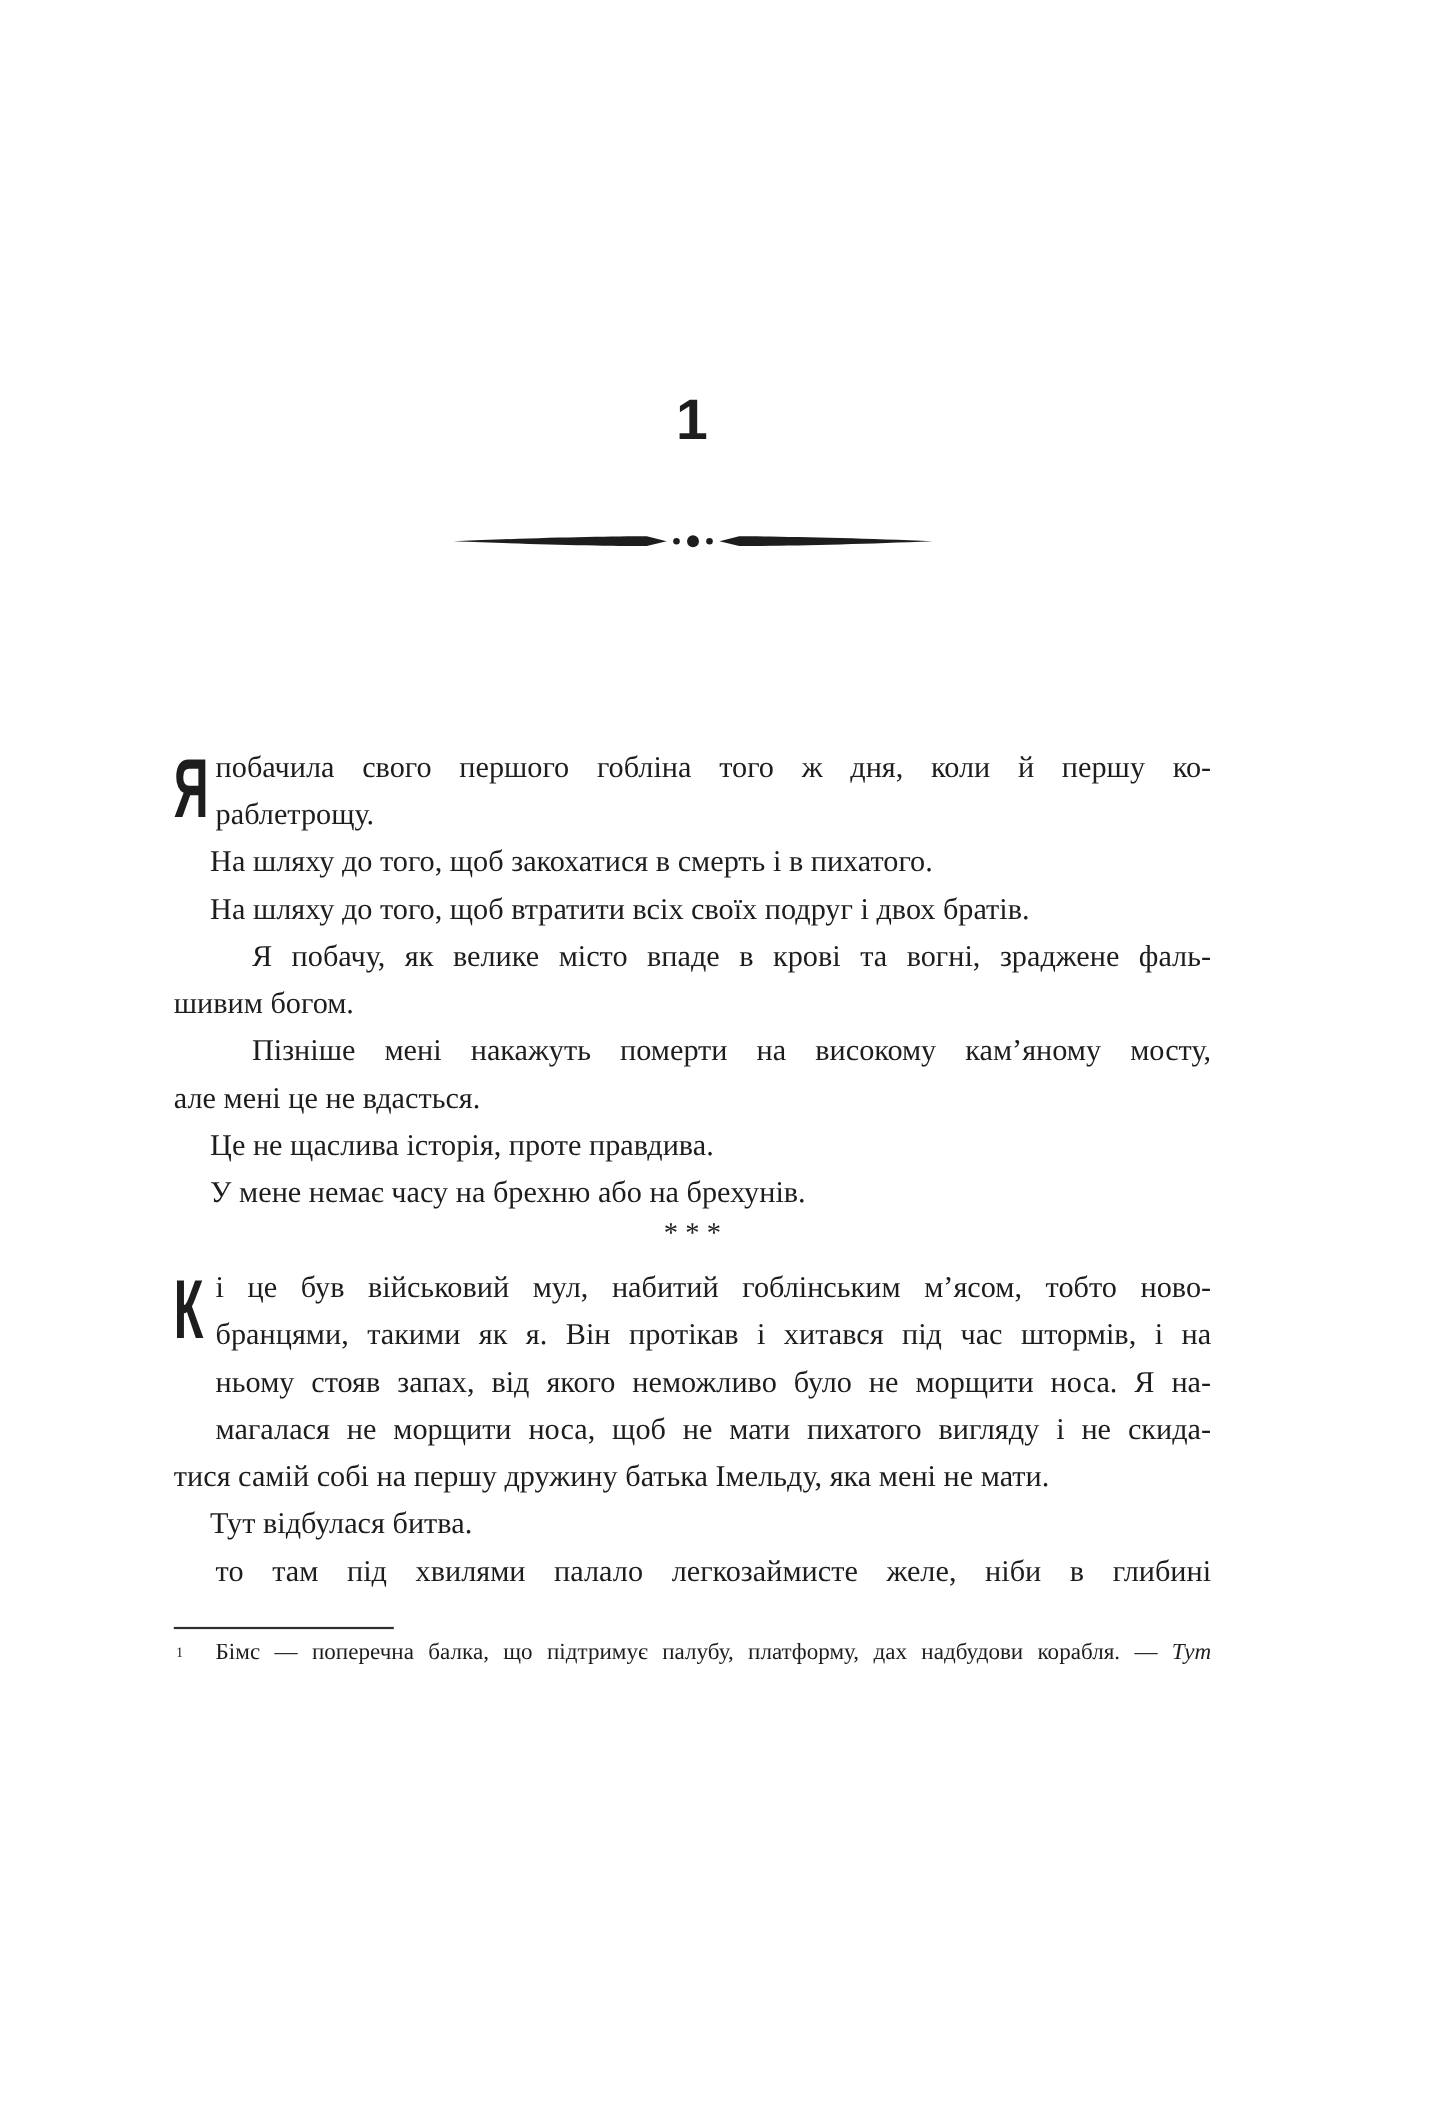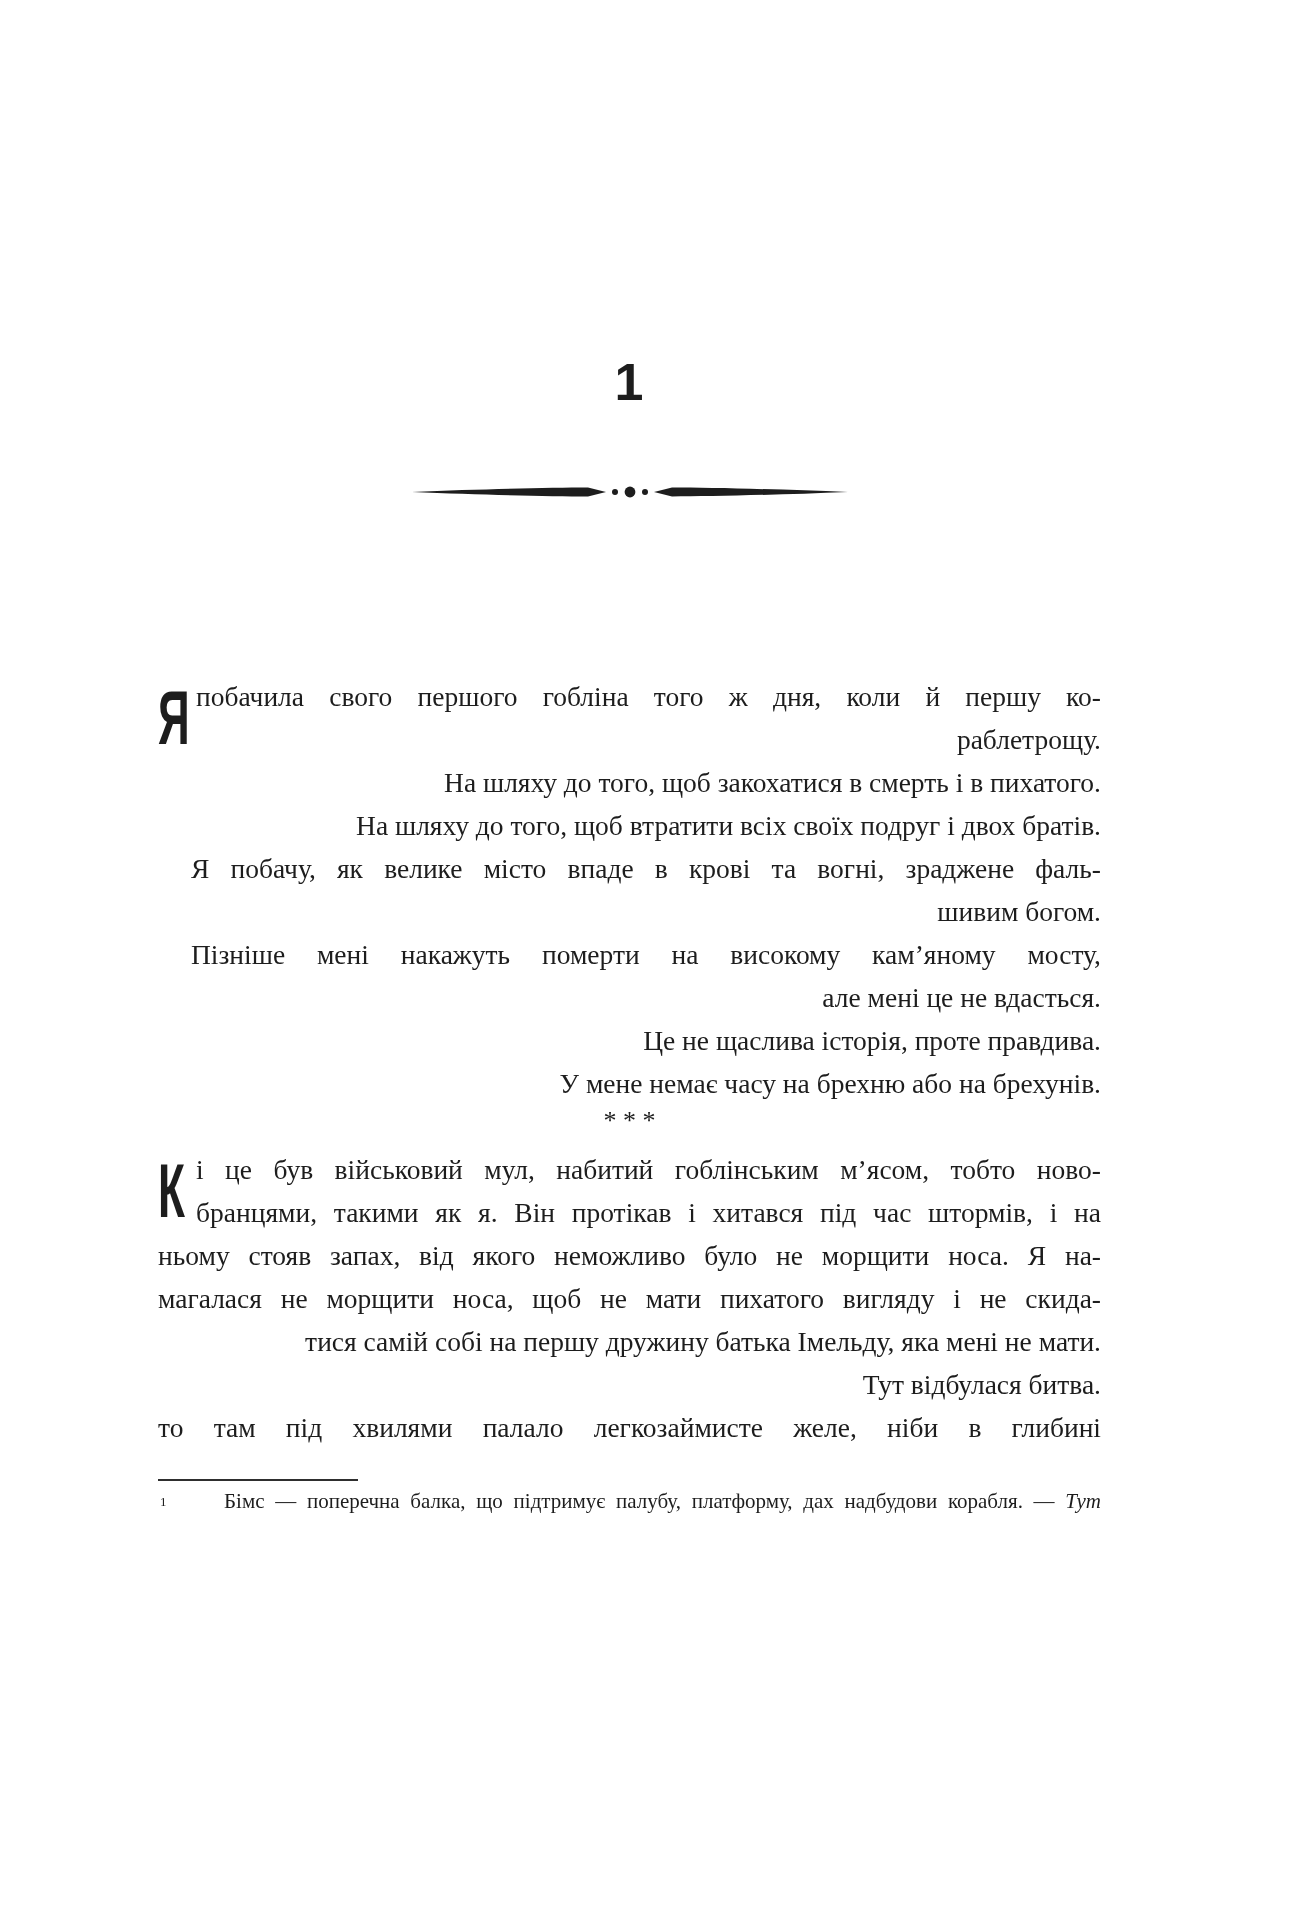--- a/index.html
+++ b/index.html
@@ -12,37 +12,37 @@
     position:absolute; top:356px; left:158px; width:943px;
     text-align:center; font-family:"Liberation Sans", sans-serif;
     font-weight:700; font-size:52px; line-height:1; letter-spacing:1px;
   }
   .divider { position:absolute; top:483px; left:410px; width:440px; height:18px; }
   .text-col {
     position:absolute; top:675px; left:158px; width:943px;
     font-size:27.5px; line-height:43px;
   }
   .section { }
-  .line { min-height:43px;text-align:right; }
+  .line { min-height:43px; }
   .line.ind { padding-left:33px; }
-  .line.j { text-align:justify; text-align-last:justify; }
+  .line.j { text-align:justify; text-align-last:justify;margin-left:38px; }
   .dc { float:left; width:32px; height:86px; margin-right:6px; position:relative; }
   .dc span {
     position:absolute; left:0; top:14px;
     font-family:"Liberation Sans", sans-serif; font-weight:700;
     font-size:76px; line-height:57px;
     transform:scaleX(0.58); transform-origin:0 0;
   }
   .sep { text-align:center; position:relative; top:-6px; font-size:26px; min-height:43px; }
   .fnref { font-size:0.55em; vertical-align:super; line-height:0; margin-left:3px; }
   .fn-rule { margin-top:30px; width:200px; border-top:2px solid #2e2e2e; height:0; }
   .footnote { margin-top:6px; position:relative; padding-left:38px;
               font-size:21px; line-height:28px; }
   .fn-marker { position:absolute; left:2px; top:1px; font-size:13px; }
-  .fn-line.j { text-align:justify; text-align-last:justify;margin-left:28px; }
+  .fn-line.j { text-align:justify; text-align-last:justify; }
   .fn-it { font-style:italic; }
 </style>
 </head>
 <body>
 
 <div class="page" style="--paper: #ffffff; --ink: #1d1d1d;">
   <div class="chapter-number">1</div>
 
   <svg class="divider" viewBox="0 0 440 18" xmlns="http://www.w3.org/2000/svg" aria-hidden="true">
     <g fill="#1d1d1d">

